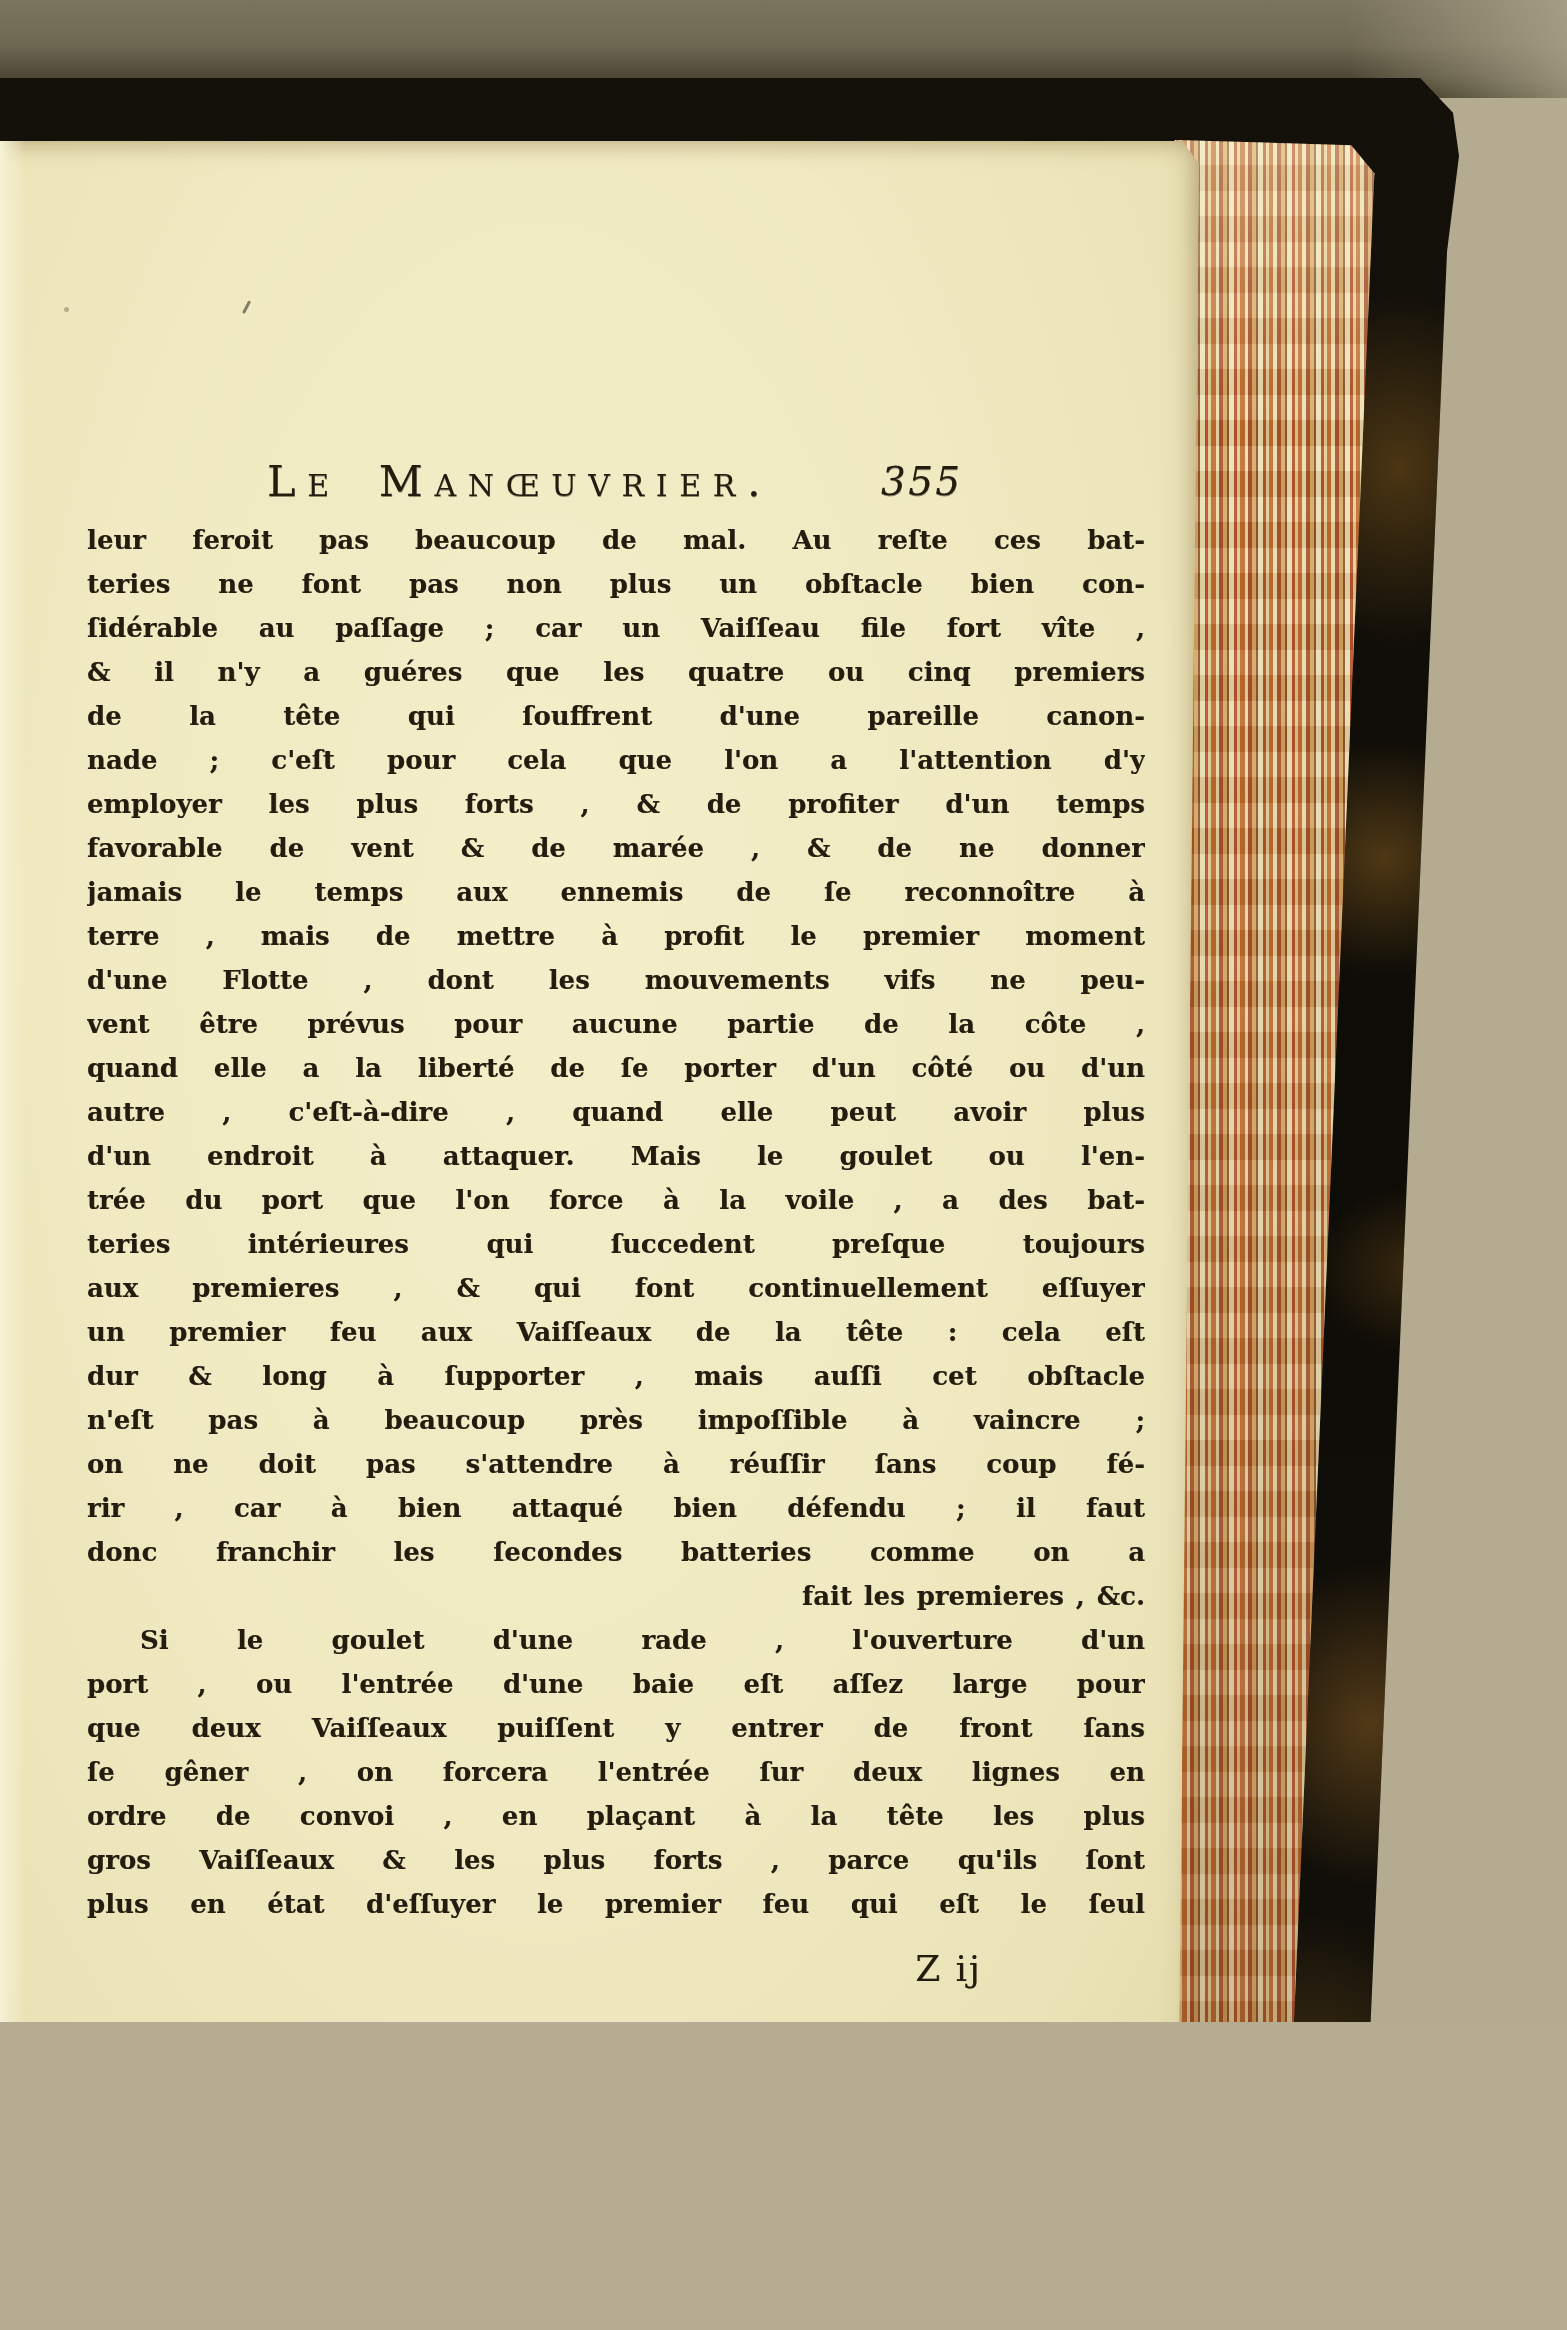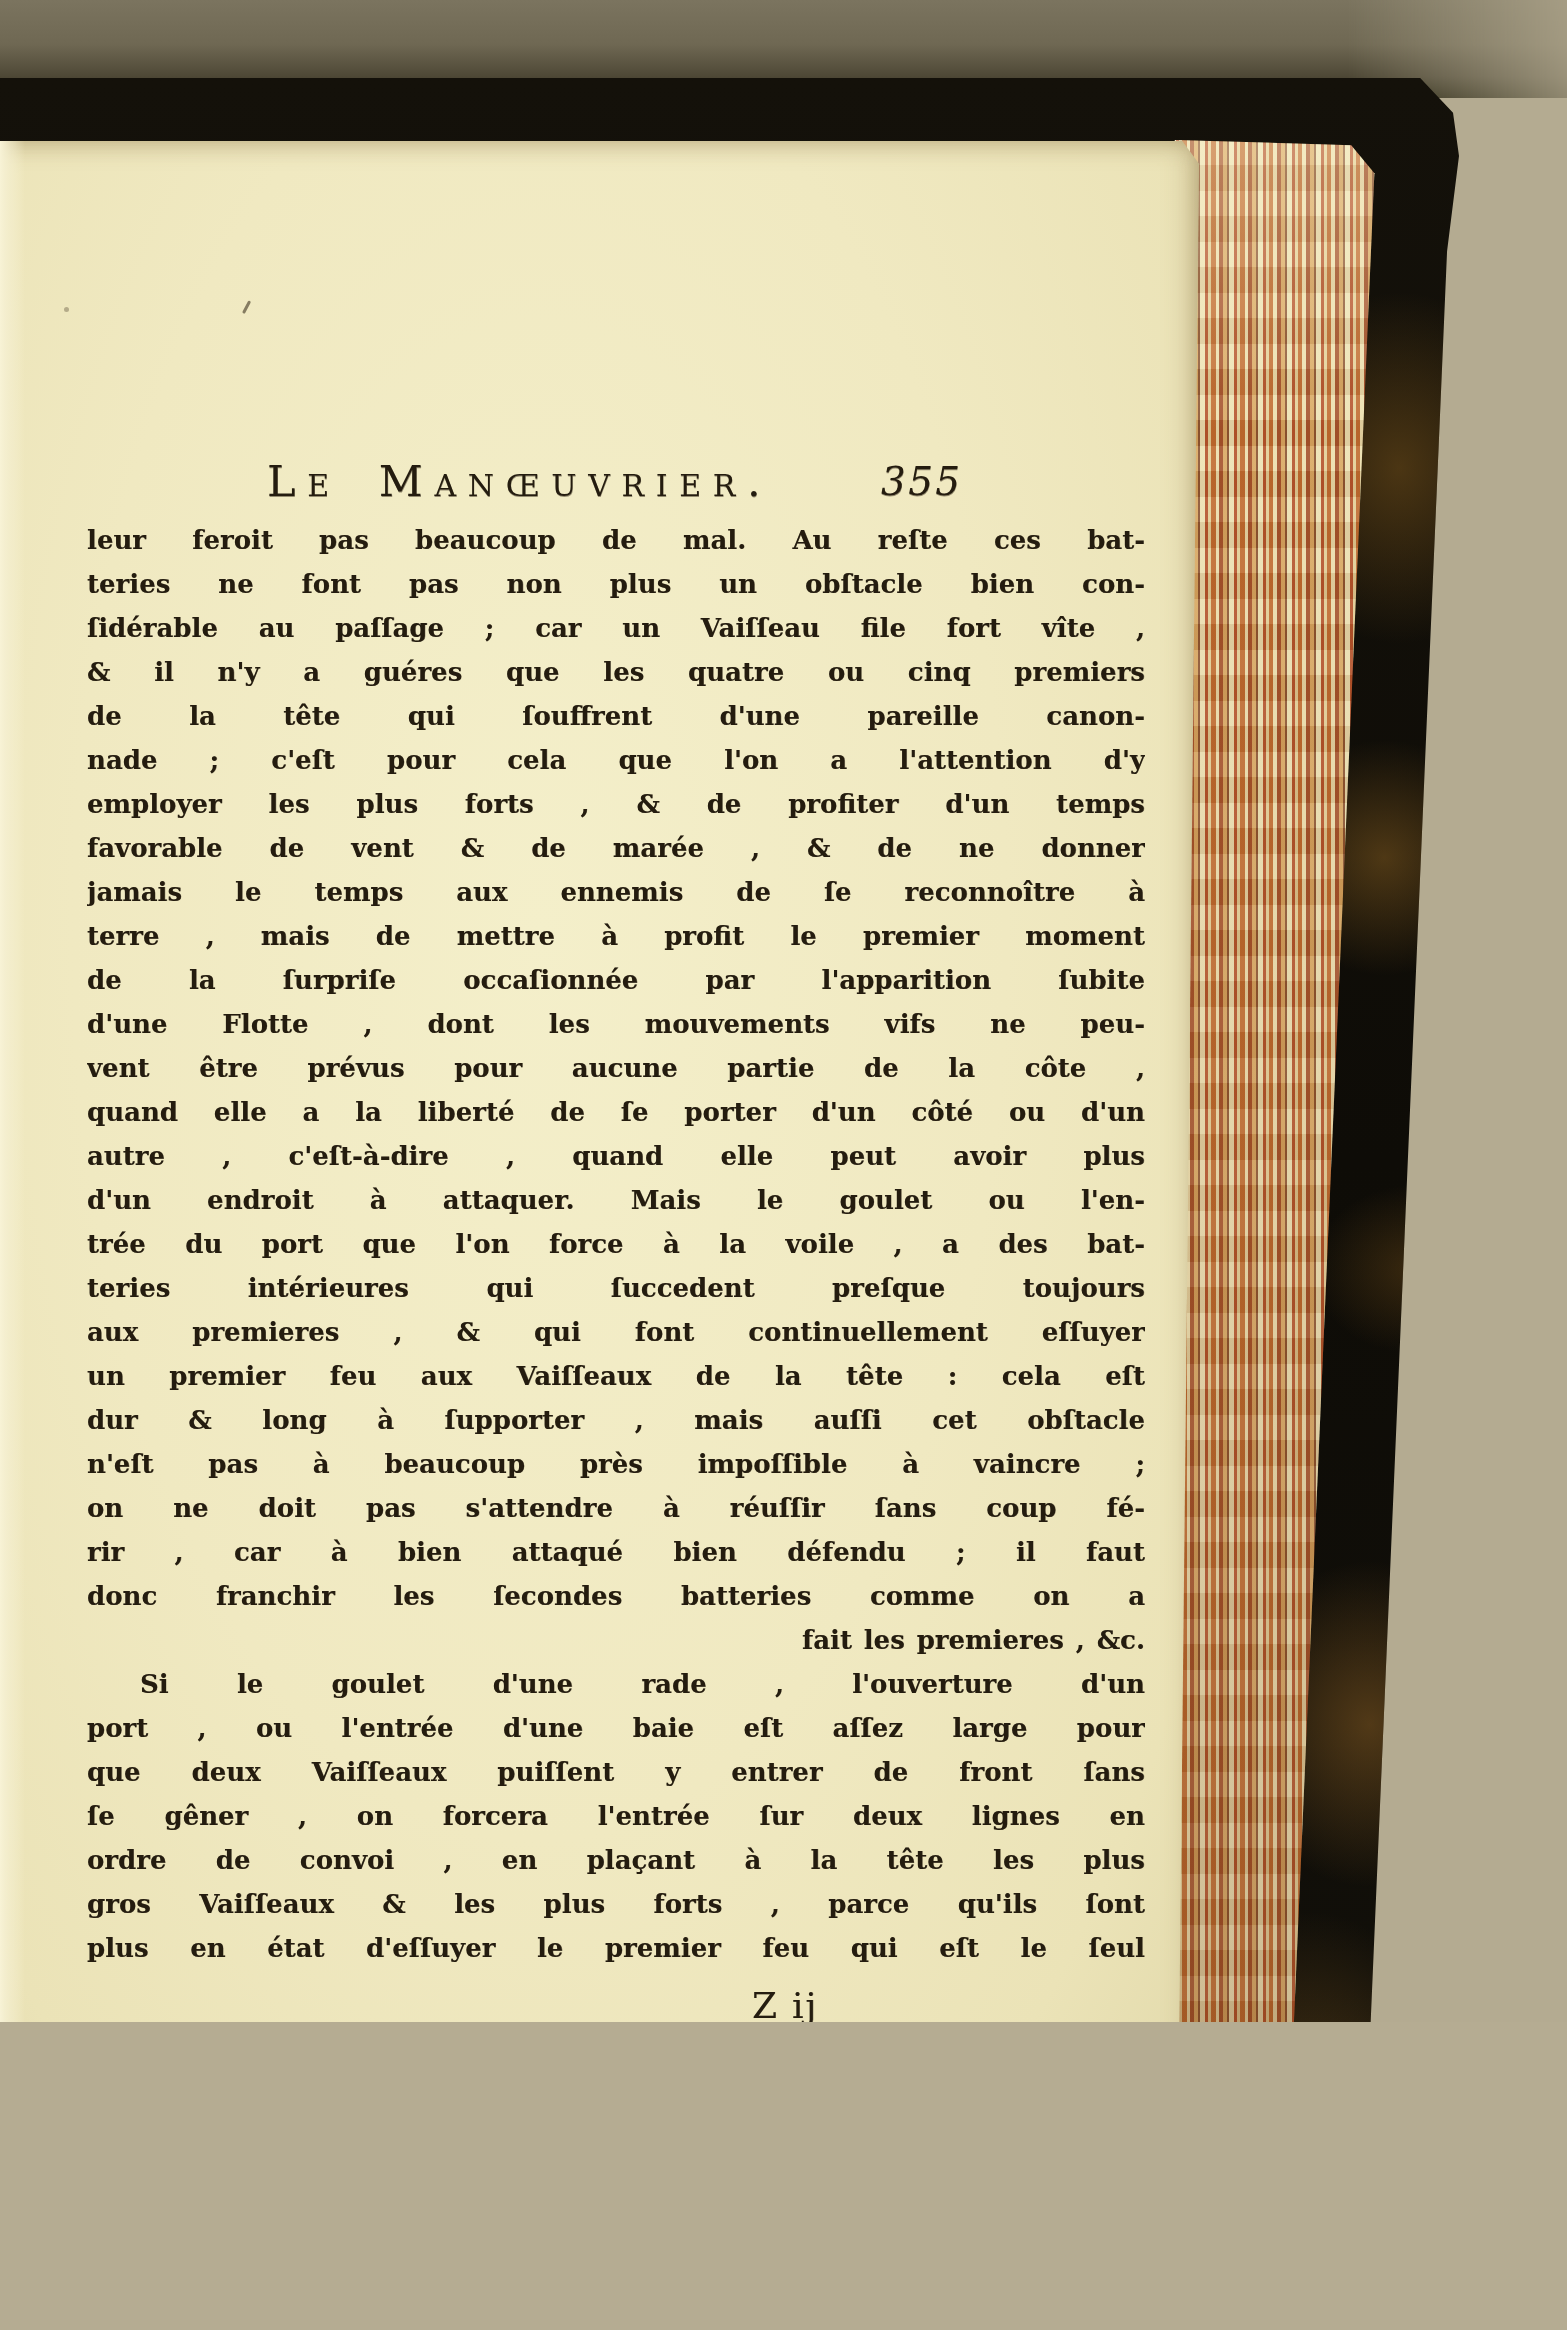--- a/index.html
+++ b/index.html
@@ -137,26 +137,27 @@
     content: "";
     display: inline-block;
     width: 100%;
     height: 0;
   }
   .line.no-just { text-align: right; }
   .line.no-just::after { content: none; }
   .line.indent { padding-left: 53px; }
 
   .signature-mark {
-    margin-top: 14px;
+    margin-top: 21px;
     padding-left: 665px;
     font-size: 36px;
     line-height: 43px;
     letter-spacing: 0.05em;
     text-shadow: 0.3px 0.4px 0.4px rgba(35,25,12,0.42);
+    text-align: center;
   }
 
   
   .speck {
     position: absolute;
     background: rgba(45,34,18,0.55);
   }
   .speck-1 { left: 245px; top: 159px; width: 2.8px; height: 14.4px; transform: rotate(28deg); border-radius: 1.7px; }
   .speck-2 { left: 64px; top: 166px; width: 5px; height: 5px;  border-radius: 50%; opacity: 0.55; }
 </style>
@@ -188,21 +189,20 @@
           <div class="line">leur feroit pas beaucoup de mal. Au reſte ces bat-</div>
           <div class="line">teries ne font pas non plus un obſtacle bien con-</div>
           <div class="line">ſidérable au paſſage ; car un Vaiſſeau file fort vîte ,</div>
           <div class="line">&amp; il n'y a guéres que les quatre ou cinq premiers</div>
           <div class="line">de la tête qui ſouffrent d'une pareille canon-</div>
           <div class="line">nade ; c'eſt pour cela que l'on a l'attention d'y</div>
           <div class="line">employer les plus forts , &amp; de profiter d'un temps</div>
           <div class="line">favorable de vent &amp; de marée , &amp; de ne donner</div>
           <div class="line">jamais le temps aux ennemis de ſe reconnoître à</div>
           <div class="line">terre , mais de mettre à profit le premier moment</div>
-          <div class="line">de la ſurpriſe occaſionnée par l'apparition ſubite</div>
           <div class="line">d'une Flotte , dont les mouvements vifs ne peu-</div>
           <div class="line">vent être prévus pour aucune partie de la côte ,</div>
           <div class="line">quand elle a la liberté de ſe porter d'un côté ou d'un</div>
           <div class="line">autre , c'eſt-à-dire , quand elle peut avoir plus</div>
           <div class="line">d'un endroit à attaquer. Mais le goulet ou l'en-</div>
           <div class="line">trée du port que l'on force à la voile , a des bat-</div>
           <div class="line">teries intérieures qui ſuccedent preſque toujours</div>
           <div class="line">aux premieres , &amp; qui font continuellement eſſuyer</div>
           <div class="line">un premier feu aux Vaiſſeaux de la tête : cela eſt</div>
           <div class="line">dur &amp; long à ſupporter , mais auſſi cet obſtacle</div>

